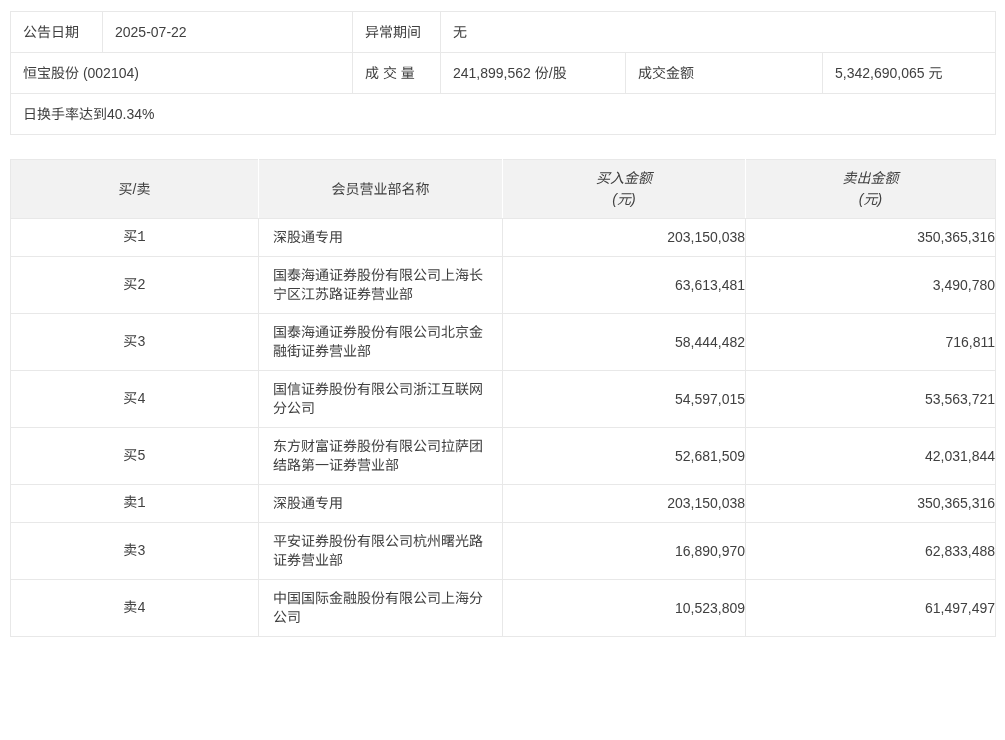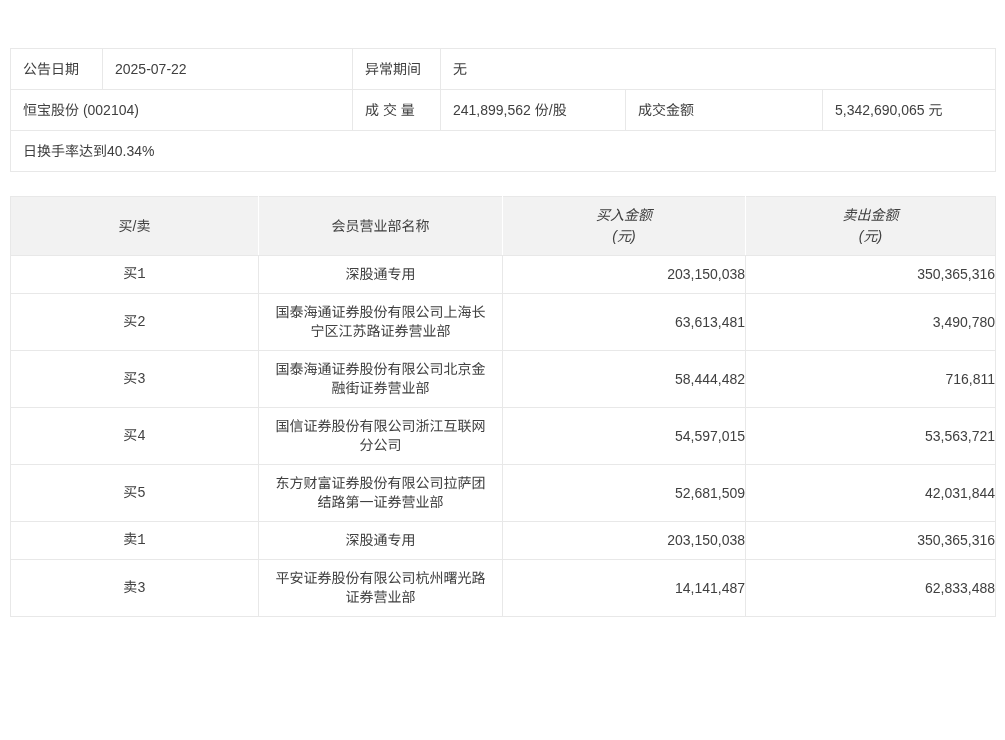--- a/index.html
+++ b/index.html
@@ -14,21 +14,20 @@
   .page {
     width: 1005px;
     height: 740px;
     padding: 11px 10px;
     overflow: hidden;
   }
   table {
     border-collapse: collapse;
     width: 985px;
     table-layout: fixed;
-    margin-top: 37px;
   }
   
   .summary-table td {
     border: 1px solid #e8e8e8;
     padding: 10px 12px;
     line-height: 20px;
     white-space: nowrap;
     overflow: hidden;
   }
   .summary-table .lbl { color: #404040; }
@@ -46,21 +45,21 @@
   }
   .lhb-table th:first-child { border-left-color: #e8e8e8; }
   .lhb-table th:last-child  { border-right-color: #e8e8e8; }
   .lhb-table td {
     border: 1px solid #e8e8e8;
     padding: 9px 14px;
     line-height: 19px;
     vertical-align: middle;
   }
   .lhb-table td.cell-side   { text-align: center; font-family: Liberation Mono, monospace; }
-  .lhb-table td.cell-broker { text-align: center; }
+  .lhb-table td.cell-broker { text-align: left; }
   .lhb-table td.cell-amount { text-align: right; padding-right: 0; }
   .hdr-line { display: block; font-style: italic; }
 </style>
 </head>
 <body>
 
 <div class="page">
 
   <table class="summary-table">
     <colgroup>
@@ -145,19 +144,25 @@
   </tr>
         <tr>
     <td class="cell-side">卖1</td>
     <td class="cell-broker">深股通专用</td>
     <td class="cell-amount">203,150,038</td>
     <td class="cell-amount">350,365,316</td>
   </tr>
         <tr>
     <td class="cell-side">卖3</td>
     <td class="cell-broker">平安证券股份有限公司杭州曙光路证券营业部</td>
-    <td class="cell-amount">14,141,487</td>
+    <td class="cell-amount">16,890,970</td>
     <td class="cell-amount">62,833,488</td>
+  </tr>
+        <tr>
+    <td class="cell-side">卖4</td>
+    <td class="cell-broker">中国国际金融股份有限公司上海分公司</td>
+    <td class="cell-amount">10,523,809</td>
+    <td class="cell-amount">61,497,497</td>
   </tr>
       </tbody>
   </table>
 
 </div>
 
 </body></html>

